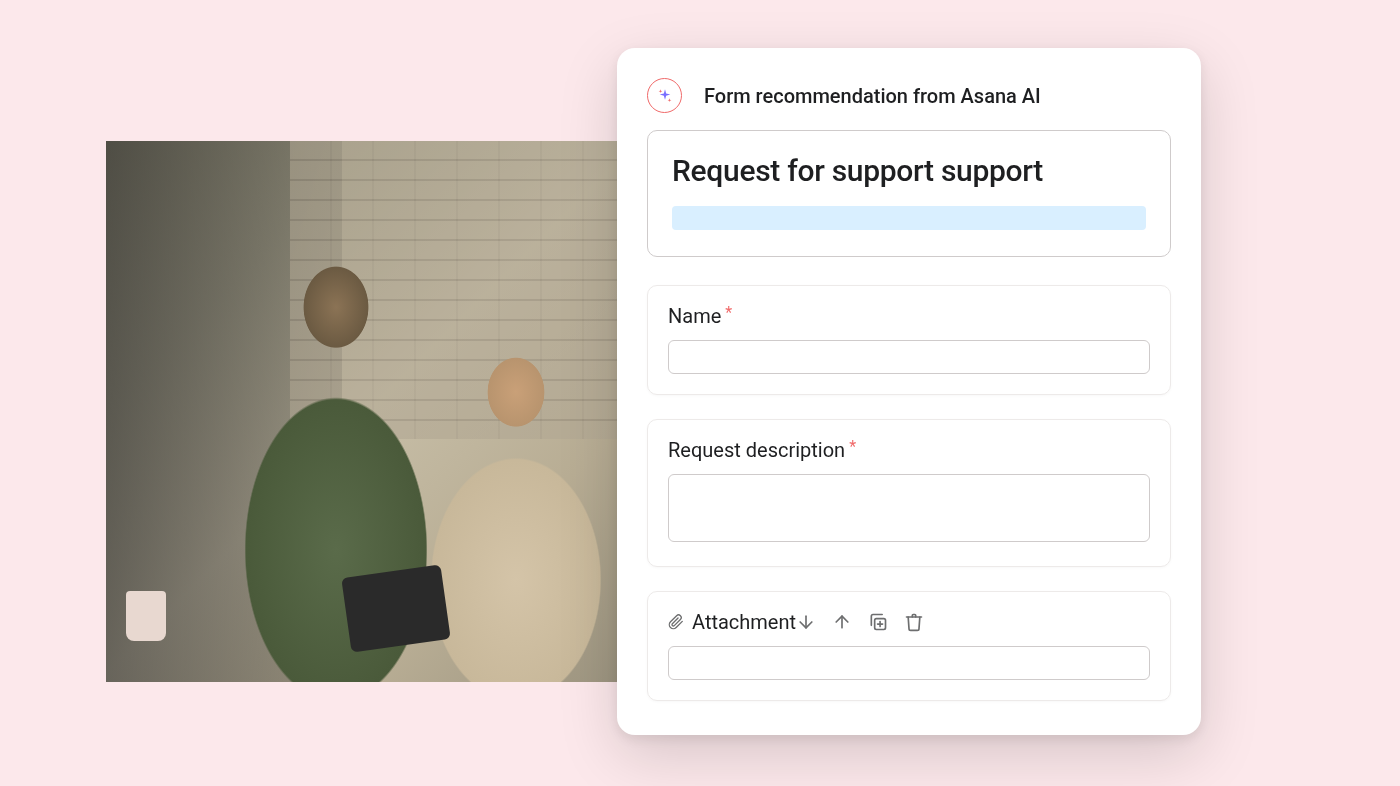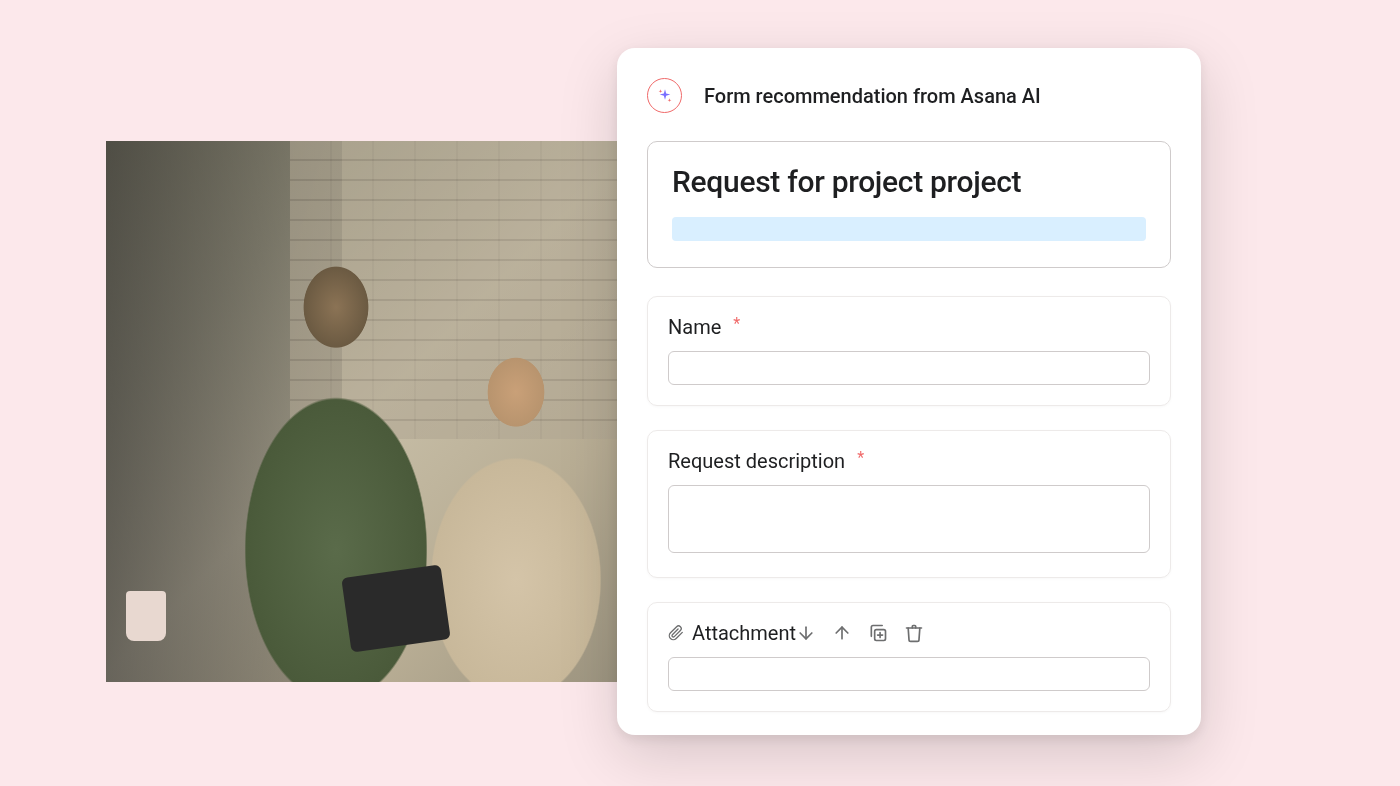--- a/index.html
+++ b/index.html
@@ -90,21 +90,21 @@
       background: #ffffff;
       border-radius: 18px;
       box-shadow: 0 20px 60px rgba(0,0,0,0.15), 0 4px 12px rgba(0,0,0,0.08);
       padding: 30px 30px 20px 30px;
     }
     
     .card-header {
       display: flex;
       align-items: center;
       gap: 22px;
-      margin-bottom: 28px;
+      margin-bottom: 17px;
     }
     .ai-badge {
       width: 35px;
       height: 35px;
       border-radius: 50%;
       border: 1.5px solid #f06a6a;
       display: flex;
       align-items: center;
       justify-content: center;
       flex-shrink: 0;
@@ -146,21 +146,21 @@
       margin-bottom: 24px;
       box-shadow: 0 1px 3px rgba(0,0,0,0.03);
     }
     .field-label {
       font-size: 20px;
       font-weight: 400;
       color: #1e1f21;
       margin-bottom: 12px;
       display: flex;
       align-items: center;
-      gap: 12px;
+      gap: 4px;
     }
     .required {
       color: #f06a6a;
       font-size: 16px;
       position: relative;
       top: -4px;
     }
     .text-input {
       width: 100%;
       height: 34px;
@@ -234,21 +234,21 @@
       <svg viewBox="0 0 24 24" fill="none">
         <path d="M12 3 L13.5 8.5 L19 10 L13.5 11.5 L12 17 L10.5 11.5 L5 10 L10.5 8.5 Z" fill="#796eff"></path>
         <path d="M6 3 L6.6 5 L8.5 5.6 L6.6 6.2 L6 8 L5.4 6.2 L3.5 5.6 L5.4 5 Z" fill="#f06a6a"></path>
         <path d="M18 15 L18.6 17 L20.5 17.6 L18.6 18.2 L18 20 L17.4 18.2 L15.5 17.6 L17.4 17 Z" fill="#f06a6a"></path>
       </svg>
     </div>
     <div class="header-text">Form recommendation from Asana AI</div>
   </div>
 
   <div class="title-block">
-    <div class="title-text">Request for project project</div>
+    <div class="title-text">Request for support support</div>
     <div class="highlight-strip"></div>
   </div>
 
   <div class="field-block">
     <div class="field-label">
       <span>Name</span>
       <span class="required">*</span>
     </div>
     <input type="text" class="text-input" style="">
   </div>

